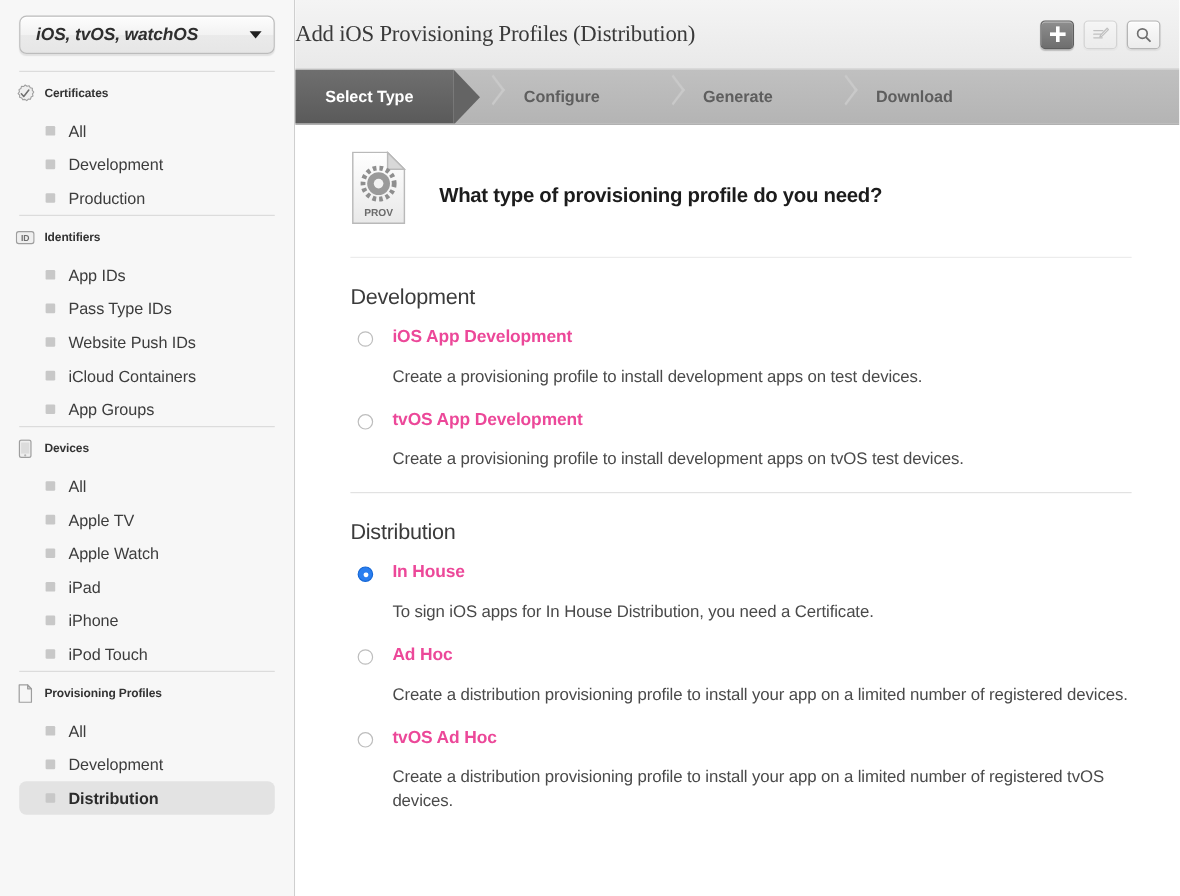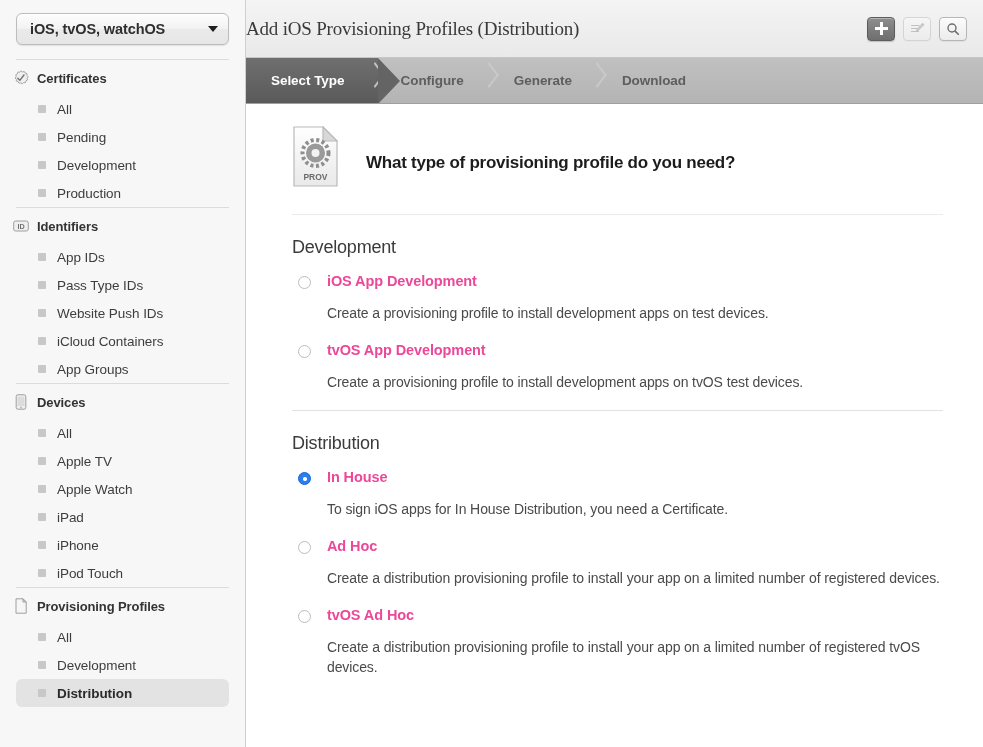--- a/index.html
+++ b/index.html
@@ -27,20 +27,21 @@
     height: 747px;
     background: #f7f7f7;
     border-right: 1px solid #cfcfcf;
     position: relative;
     flex: 0 0 246px;
     overflow: hidden;
   }
 
   .team-select-wrap {
     padding: 13px 16px 0 16px;
+    font-style: italic;
   }
   .team-select {
     height: 32px;
     border: 1px solid #bcbcbc;
     border-radius: 6px;
     background: linear-gradient(to bottom, #fdfdfd 0%, #f2f2f2 50%, #eaeaea 51%, #e6e6e6 100%);
     box-shadow: 0 1px 1px rgba(0,0,0,0.09), inset 0 1px 0 #ffffff;
     display: flex;
     align-items: center;
     padding: 0 10px 0 13px;
@@ -72,21 +73,21 @@
     background: #dcdcdc;
     margin: 0 16px;
   }
   .nav-header {
     display: flex;
     align-items: center;
     padding: 10px 0 9px 13px;
     cursor: default;
   }
   .nav-header-label {
-    font-size: 13px;
+    font-size: 10px;
     font-weight: bold;
     color: #333333;
     margin-left: 8px;
     letter-spacing: -0.1px;
   }
   .nav-icon { width: 16px; height: 16px; flex: 0 0 16px; display: block; }
 
   .nav-item {
     display: flex;
     align-items: center;
@@ -186,20 +187,21 @@
   
   .steps {
     height: 46px;
     flex: 0 0 46px;
     background: linear-gradient(to bottom, #c0c0c0 0%, #b4b4b4 100%);
     border-bottom: 1px solid #9f9f9f;
     display: flex;
     align-items: stretch;
     position: relative;
     overflow: hidden;
+    gap: 36px;
   }
   .step {
     position: relative;
     display: flex;
     align-items: center;
     padding: 0 28px 0 22px;
     font-size: 13.5px;
     color: #5e5e5e;
     font-weight: bold;
     letter-spacing: -0.05px;
@@ -342,24 +344,20 @@
           <div class="nav-header">
             <svg class="nav-icon" viewBox="0 0 16 16">
               <path d="M8 0.8 l1.5 1.1 1.8-.4 .9 1.6 1.8 .5 -.1 1.8 1.3 1.3 -1.1 1.5 .4 1.8 -1.6 .9 -.5 1.8 -1.8-.1 -1.3 1.3 -1.5-1.1 -1.8 .4 -.9-1.6 -1.8-.5 .1-1.8 -1.3-1.3 1.1-1.5 -.4-1.8 1.6-.9 .5-1.8 1.8 .1z" fill="#efefef" stroke="#9e9e9e" stroke-width="0.9" stroke-linejoin="round"></path>
               <polyline points="4.8,8.2 6.8,10.4 11,5" fill="none" stroke="#6f6f6f" stroke-width="1.3" stroke-linecap="round" stroke-linejoin="round"></polyline>
             </svg>
             <span class="nav-header-label">Certificates</span>
           </div>
           <div class="nav-item">
             <span class="bullet"></span>
             <span class="nav-item-label">All</span>
-          </div>
-          <div class="nav-item">
-            <span class="bullet"></span>
-            <span class="nav-item-label">Pending</span>
           </div>
           <div class="nav-item">
             <span class="bullet"></span>
             <span class="nav-item-label">Development</span>
           </div>
           <div class="nav-item">
             <span class="bullet"></span>
             <span class="nav-item-label">Production</span>
           </div>
         </div>

